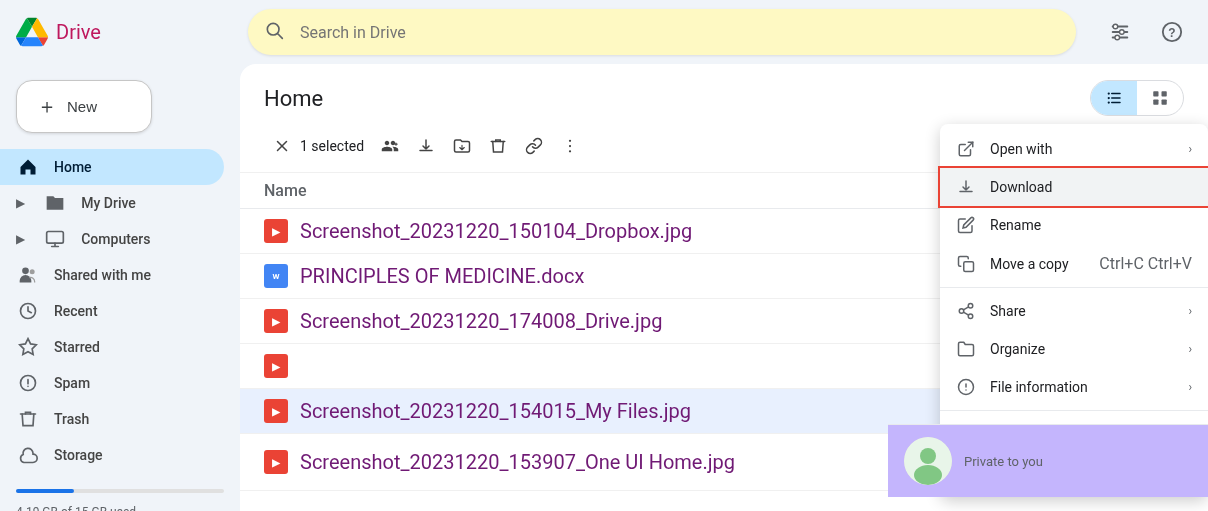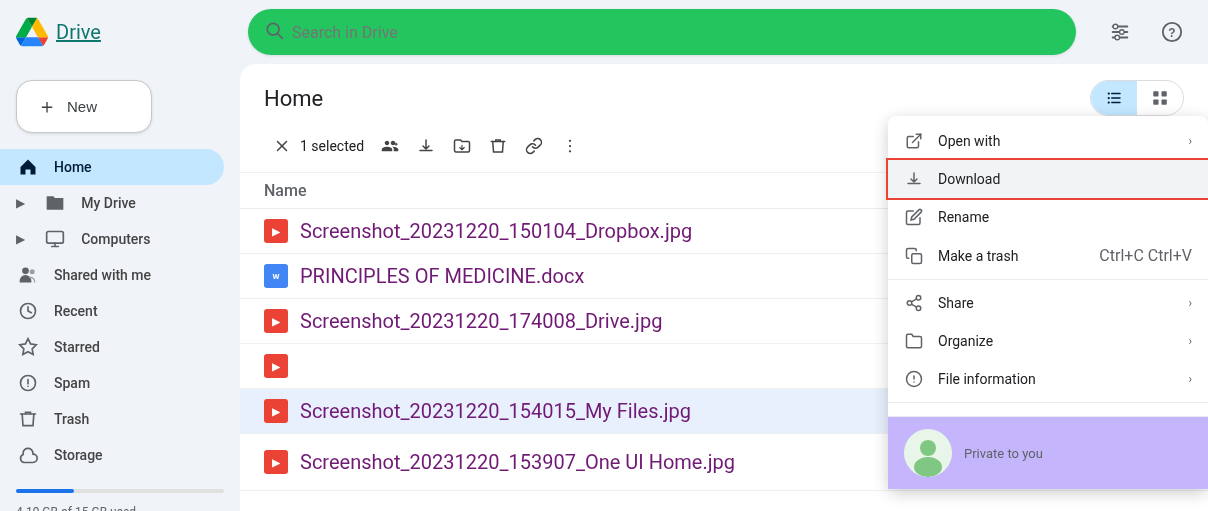--- a/index.html
+++ b/index.html
@@ -27,33 +27,32 @@
       align-items: center;
       gap: 8px;
       width: 220px;
     }
     .drive-triangle {
       width: 32px;
       height: 32px;
     }
     .logo-text {
       font-size: 20px;
-      color: #0f766e;
+      color: #be185d;
       font-weight: 400;
-      text-decoration: underline;
     }
     .search-bar {
       flex: 1;
-      background: #22c55e;
+      background: #fef9c3;
       border-radius: 24px;
       display: flex;
       align-items: center;
       padding: 0 16px;
       height: 46px;
-      gap: 8px;
+      gap: 16px;
       box-shadow: 0 1px 3px rgba(0,0,0,0.1);
     }
     .search-icon-wrap {
       color: #5f6368;
       font-size: 18px;
     }
     .search-input {
       border: none;
       background: transparent;
       font-size: 16px;
@@ -293,22 +292,22 @@
       justify-content: center;
       font-size: 18px;
       color: #5f6368;
       cursor: pointer;
     }
 
     
     .context-menu {
       position: absolute;
       right: 0;
-      top: 52px;
-      width: 320px;
+      top: 60px;
+      width: 268px;
       background: #fff;
       border-radius: 8px;
       box-shadow: 0 4px 16px rgba(0,0,0,0.2);
       z-index: 100;
       padding: 6px 0;
     }
     .menu-item {
       display: flex;
       align-items: center;
       padding: 10px 16px;
@@ -669,21 +668,21 @@
         <span class="menu-item-label">Rename</span>
       </div>
 
       <div class="menu-item">
         <span class="menu-item-icon">
           <svg width="18" height="18" viewBox="0 0 24 24" fill="none">
               <rect x="9" y="9" width="13" height="13" rx="2" stroke="#5f6368" stroke-width="2"></rect>
               <path d="M5 15H4a2 2 0 01-2-2V4a2 2 0 012-2h9a2 2 0 012 2v1" stroke="#5f6368" stroke-width="2" stroke-linecap="round"></path>
             </svg>
         </span>
-        <span class="menu-item-label">Make a trash</span>
+        <span class="menu-item-label">Move a copy</span>
         <span class="menu-item-shortcut">Ctrl+C Ctrl+V</span>
       </div>
 
       <div class="menu-divider"></div>
 
       <div class="menu-item">
         <span class="menu-item-icon">
           <svg width="18" height="18" viewBox="0 0 24 24" fill="none">
               <circle cx="18" cy="5" r="3" stroke="#5f6368" stroke-width="2"></circle>
               <circle cx="6" cy="12" r="3" stroke="#5f6368" stroke-width="2"></circle>

